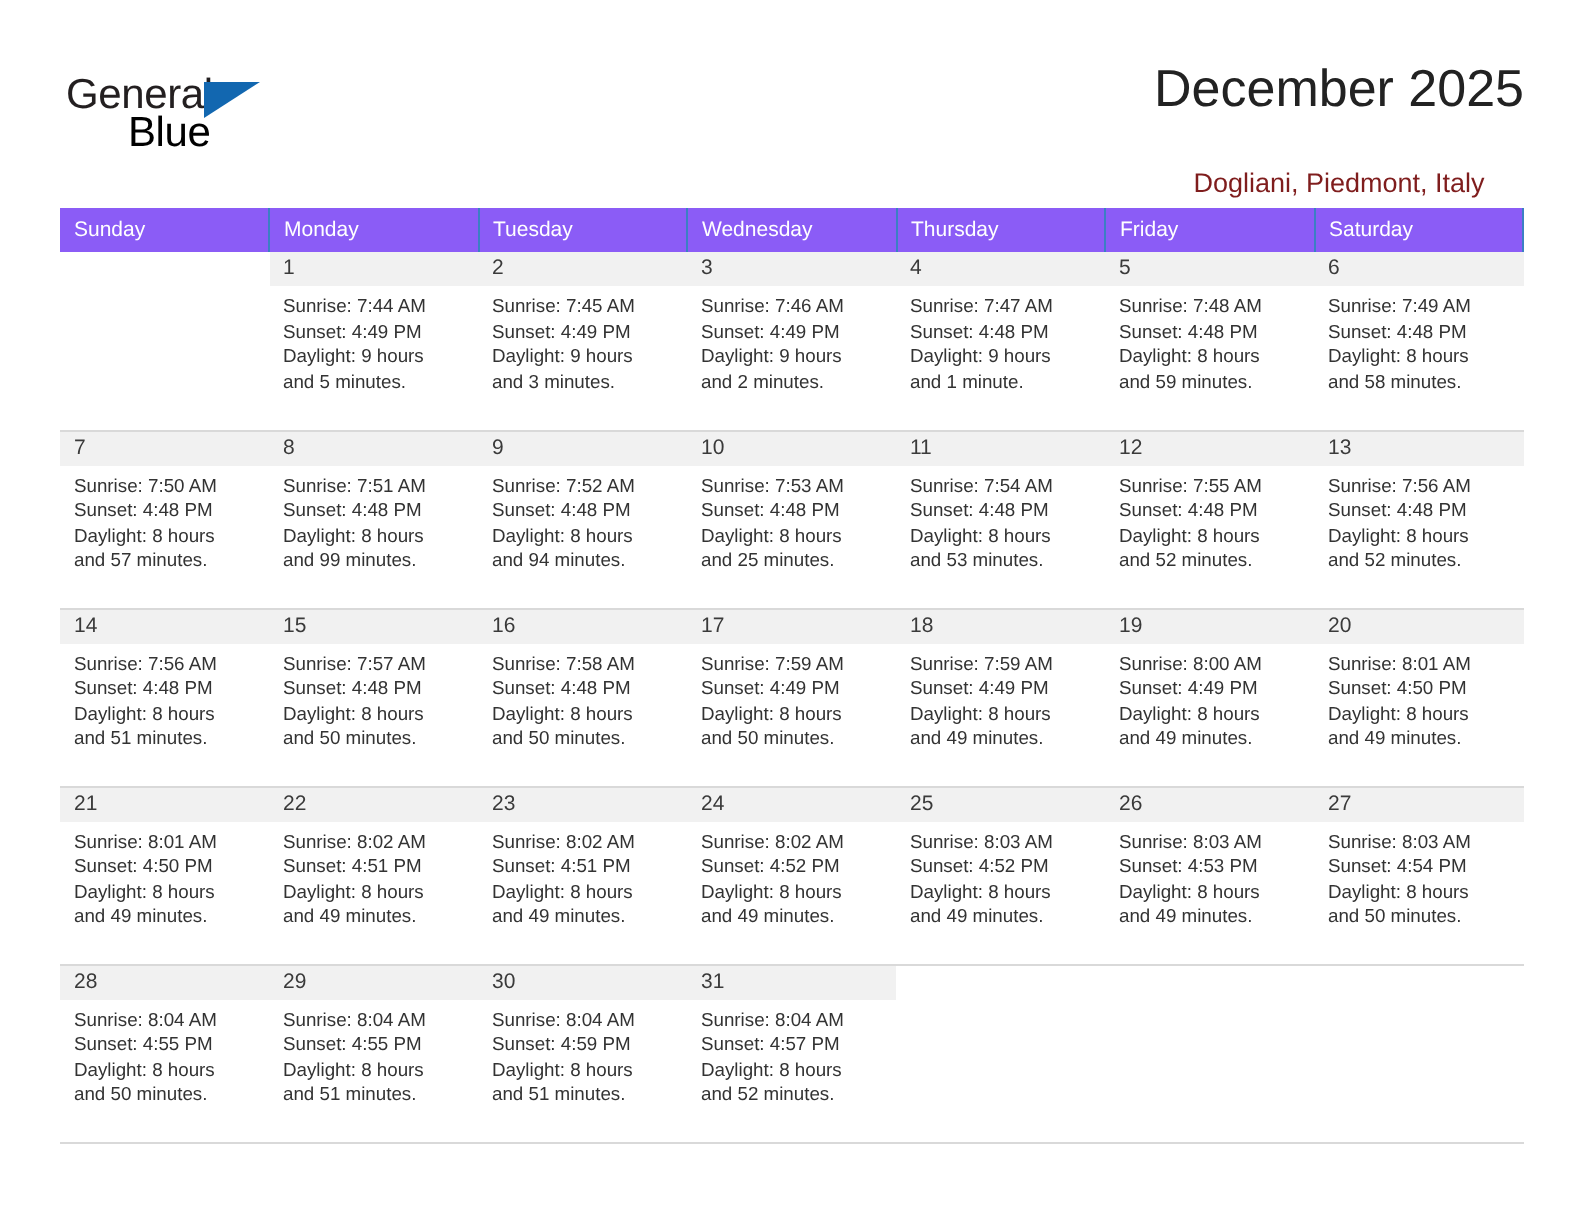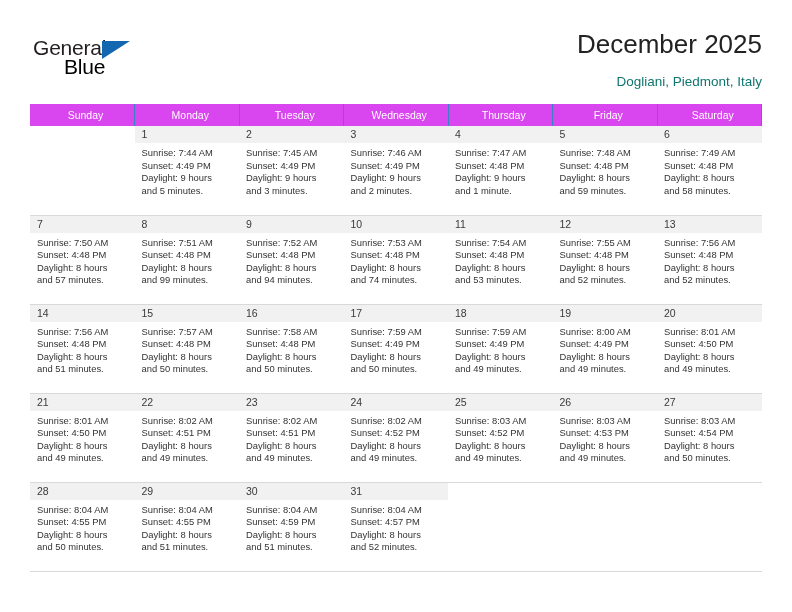--- a/index.html
+++ b/index.html
@@ -60,51 +60,51 @@
     width: 0;
     height: 0;
     border-left: 28px solid #1267b0;
     border-bottom: 18px solid transparent;
   }
 
   .title-block {
     position: absolute;
     right: 0;
     top: 0;
-    text-align: right;
+    text-align: center;
   }
   .cal-title {
     font-size: 26px;
     color: #222222;
     line-height: 32px;
     white-space: nowrap;
   }
   .cal-subtitle {
     font-size: 13.5px;
-    color: #0f766e;
+    color: #7f1d1d;
     line-height: 20px;
-    margin-top: 12px;
+    margin-top: 22px;
     white-space: nowrap;
   }
 
   
   .calendar {
     position: absolute;
     left: 30px;
     top: 104px;
     width: 732px;
     border-collapse: collapse;
     table-layout: fixed;
   }
   .calendar th {
-    background: #d946ef;
+    background: #8b5cf6;
     color: #ffffff;
     font-size: 10.5px;
     font-weight: normal;
-    text-align: center;
+    text-align: left;
     padding: 5px 0 5px 7px;
     height: 21px;
     border-right: 1px solid #3b7fc4;
   }
   .calendar td {
     width: 104.57px;
     height: 89px;
     vertical-align: top;
     border-bottom: 1px solid #d9d9d9;
     padding: 0;
@@ -248,21 +248,21 @@
               <div>Daylight: 8 hours</div>
               <div>and 94 minutes.</div>
             </div>
           </td>
           <td class="">
             <div class="daynum-bar">10</div>
             <div class="cell-body">
               <div>Sunrise: 7:53 AM</div>
               <div>Sunset: 4:48 PM</div>
               <div>Daylight: 8 hours</div>
-              <div>and 74 minutes.</div>
+              <div>and 25 minutes.</div>
             </div>
           </td>
           <td class="">
             <div class="daynum-bar">11</div>
             <div class="cell-body">
               <div>Sunrise: 7:54 AM</div>
               <div>Sunset: 4:48 PM</div>
               <div>Daylight: 8 hours</div>
               <div>and 53 minutes.</div>
             </div>

